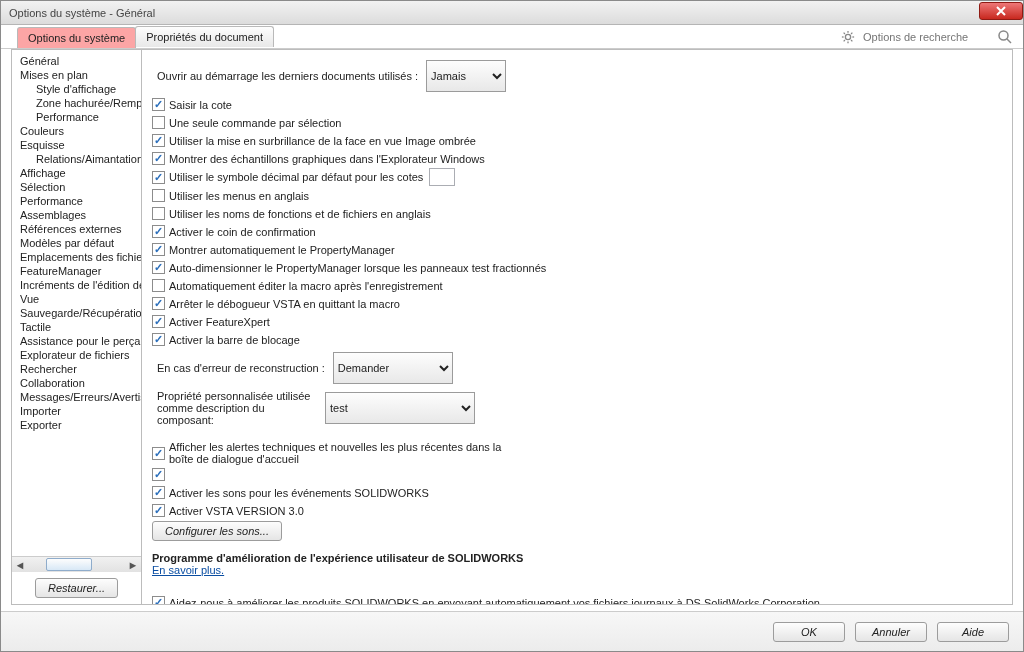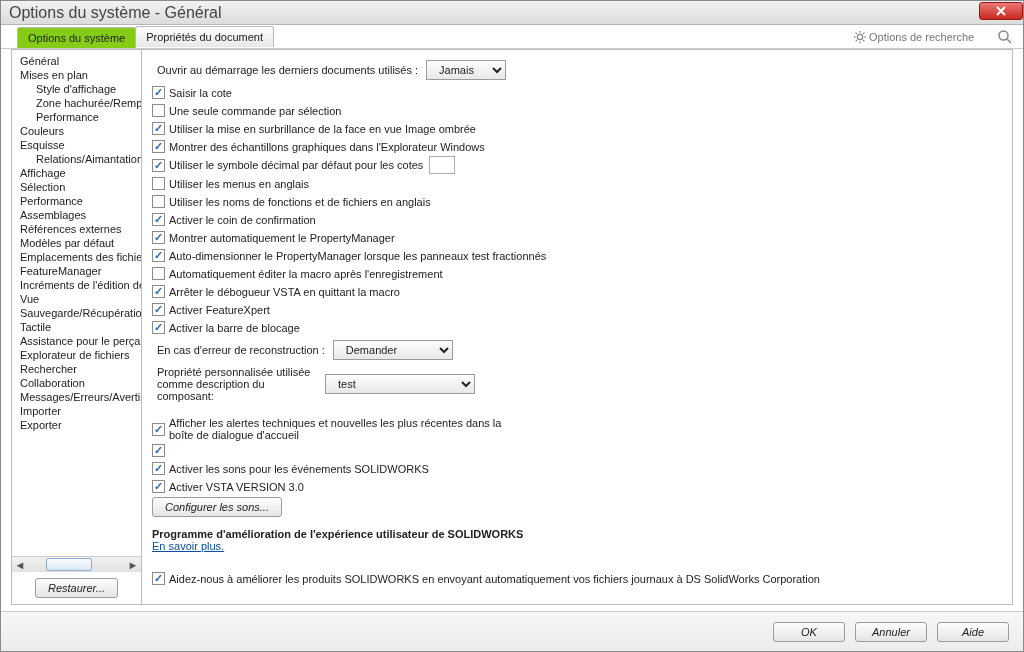--- a/index.html
+++ b/index.html
@@ -1,45 +1,45 @@
 <!DOCTYPE html>
 <html><head>
 <meta charset="utf-8">
 <style>
   * { box-sizing: border-box; font-family: "Segoe UI", Tahoma, sans-serif; font-size: 11px; color: #222; }
   body { margin: 0; padding: 0; background: #d9d9d9; }
   .window { width: 1024px; height: 652px; background: #fff; border: 1px solid #8a8a8a; display: flex; flex-direction: column; box-shadow: 0 0 10px rgba(0,0,0,.2);}
   .titlebar { height: 24px; background: linear-gradient(#f2f2f2,#dcdcdc); border-bottom: 1px solid #b5b5b5; display: flex; align-items: center; padding: 0 0 0 8px; }
-  .titlebar-text { flex: 1; font-size: 16px; color: #444; }
+  .titlebar-text { flex: 1; font-size: 11px; color: #444; }
   .win-btns { display: flex; height: 22px; align-items: flex-start; }
   .win-close { width: 44px; height: 18px; background: linear-gradient(#e77,#c8281f); border: 1px solid #8f1b14; border-radius: 3px; display:flex; align-items:center; justify-content:center; color:#fff; font-weight:bold; }
   .topbar { height: 24px; display:flex; align-items:center; padding: 0 10px; border-bottom: 1px solid #ccc; }
   .tabs { display: flex; gap: 0; margin-left: 6px; }
   .tab { padding: 4px 10px; border: 1px solid #b9b9b9; background: linear-gradient(#fdfdfd,#e8e8e8); border-bottom:none; border-radius:3px 3px 0 0; margin-right:-1px; }
-  .tab.active { background: #84cc16; position:relative; top:1px; }
-  .search-area { margin-left:auto; display:flex; align-items:center; color:#777;justify-content:space-between; }
+  .tab.active { background: #fca5a5; position:relative; top:1px; }
+  .search-area { margin-left:auto; display:flex; align-items:center; gap:6px; color:#777;justify-content:space-between; }
   .search-area input { width: 130px; border:none; outline:none; background:transparent; color:#777; }
   .gear { width:14px; height:14px; display:inline-block; }
   .magnify { width:16px; height:16px; display:inline-block; }
   .body { flex:1; display:flex; border:1px solid #bcbcbc; margin:0 10px 6px 10px; background:#fff; overflow:hidden; }
   .sidebar { width: 130px; border-right: 1px solid #bcbcbc; display:flex; flex-direction:column; }
   .tree { flex:1; overflow-x:auto; overflow-y:hidden; padding: 4px 0 0 2px; }
   .tree-item { padding: 1px 2px 1px 6px; white-space: nowrap; cursor:default; }
   .tree-item.selected { color:#003f7a; }
   .tree-item.indent1 { padding-left: 22px; }
   .scrollstub { height:16px; border-top:1px solid #ccc; background:linear-gradient(#f1f1f1,#e2e2e2); position:relative; }
   .scrollstub .thumb { position:absolute; top:1px; left:34px; width:46px; height:13px; background:linear-gradient(#fdfdfd,#d8e8f6); border:1px solid #8faccb; border-radius:2px; }
   .scrollstub .arrow { position:absolute; top:0; width:16px; height:16px; display:flex; align-items:center; justify-content:center; color:#555;}
   .scrollstub .arrow.left{left:0;} .scrollstub .arrow.right{right:0;}
   .restore-row { padding: 6px 0; display:flex; justify-content:center; border-top:none; }
   .content { flex:1; padding: 6px 10px; overflow:auto; }
   .row { display:flex; align-items:center; min-height: 17px; margin: 1px 0; }
   .row label { margin-left: 4px; }
   .row-inline { display:flex; align-items:center; gap: 8px; margin: 4px 5px; }
-  select { font-size:11px; border:1px solid #9b9b9b; background:linear-gradient(#fdfdfd,#e8e8e8); height:20px;padding-left:8px; }
+  select { font-size:11px; border:1px solid #9b9b9b; background:linear-gradient(#fdfdfd,#e8e8e8); height:32px; }
   .small-input { width: 26px; height: 18px; border:1px solid #abadb3; background:#fff; margin-left:6px;}
   .checkbox { width:13px; height:13px; border:1px solid #8c8c8c; background:#fff; display:inline-flex; align-items:center; justify-content:center; font-size:10px; color:#2a6bb3; }
   .checkbox.checked::after { content:"✓"; font-size:11px; line-height:11px; color:#2c6fbb; font-weight:bold;}
   .btn { padding: 3px 12px; background:linear-gradient(#fdfdfd,#e5e5e5); border:1px solid #9c9c9c; border-radius:3px; cursor:default;font-style:italic;}
   .section-gap { height:10px; }
   .bold { font-weight:600; }
   a.link { color:#0b4ea2; text-decoration:underline; }
   .footer { height:40px; display:flex; align-items:center; justify-content:flex-end; gap:10px; padding: 0 14px; border-top:1px solid #ccc; background:linear-gradient(#f7f7f7,#ececec);}
   .footer .btn { min-width:72px; text-align:center;}
   .label-block { max-width: 160px; }

